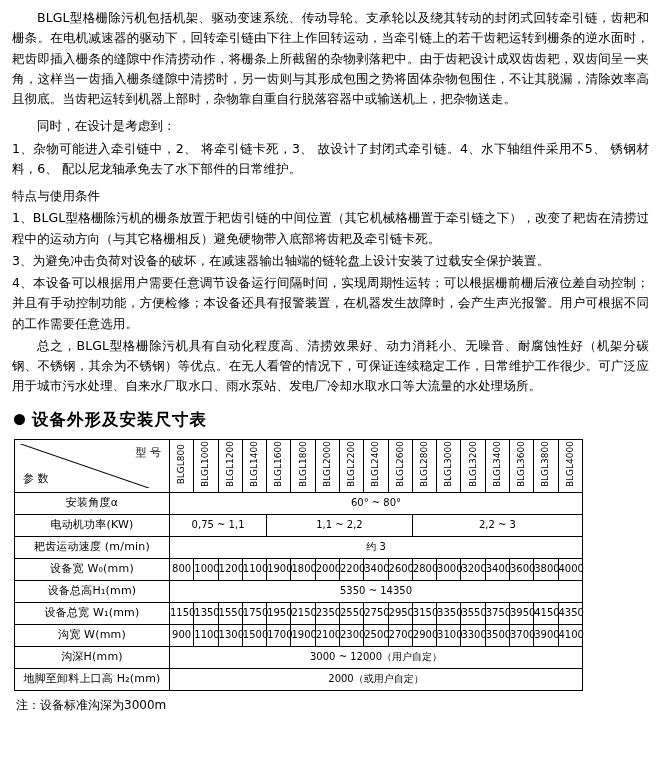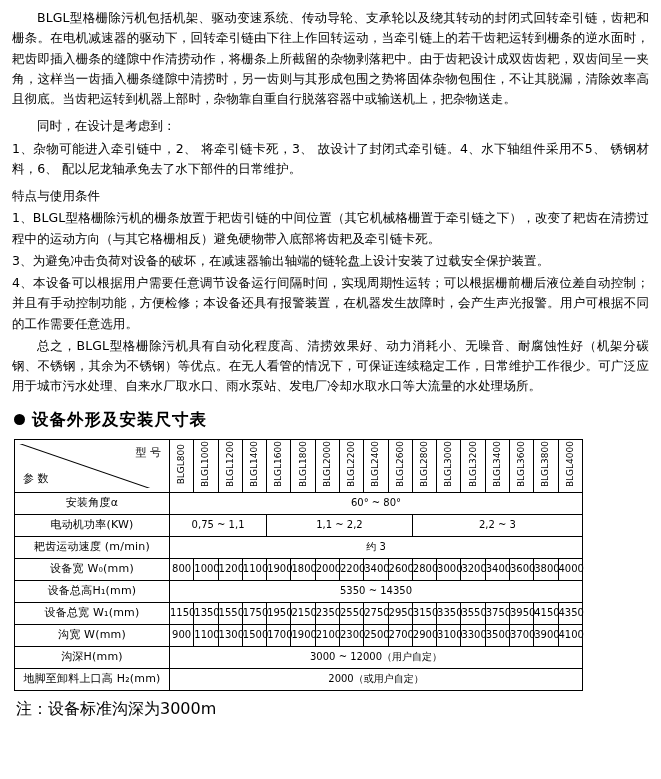--- a/index.html
+++ b/index.html
@@ -111,21 +111,21 @@
     font-size: 11px;
   }
   .corner .bl {
     position: absolute;
     bottom: 2px;
     left: 8px;
     font-size: 11px;
   }
   .note {
     margin: 5px 0 0 4px;
-    font-size: 16px;
+    font-size: 12px;
   }
 </style>
 </head>
 <body>
 
 <div class="page">
 
   <div>
     <p class="para indent">BLGL型格栅除污机包括机架、驱动变速系统、传动导轮、支承轮以及绕其转动的封闭式回转牵引链，齿耙和栅条。在电机减速器的驱动下，回转牵引链由下往上作回转运动，当牵引链上的若干齿耙运转到栅条的逆水面时，耙齿即插入栅条的缝隙中作清捞动作，将栅条上所截留的杂物剥落耙中。由于齿耙设计成双齿齿耙，双齿间呈一夹角，这样当一齿插入栅条缝隙中清捞时，另一齿则与其形成包围之势将固体杂物包围住，不让其脱漏，清除效率高且彻底。当齿耙运转到机器上部时，杂物靠自重自行脱落容器中或输送机上，把杂物送走。</p>
     <div class="spacer-sm"></div>

